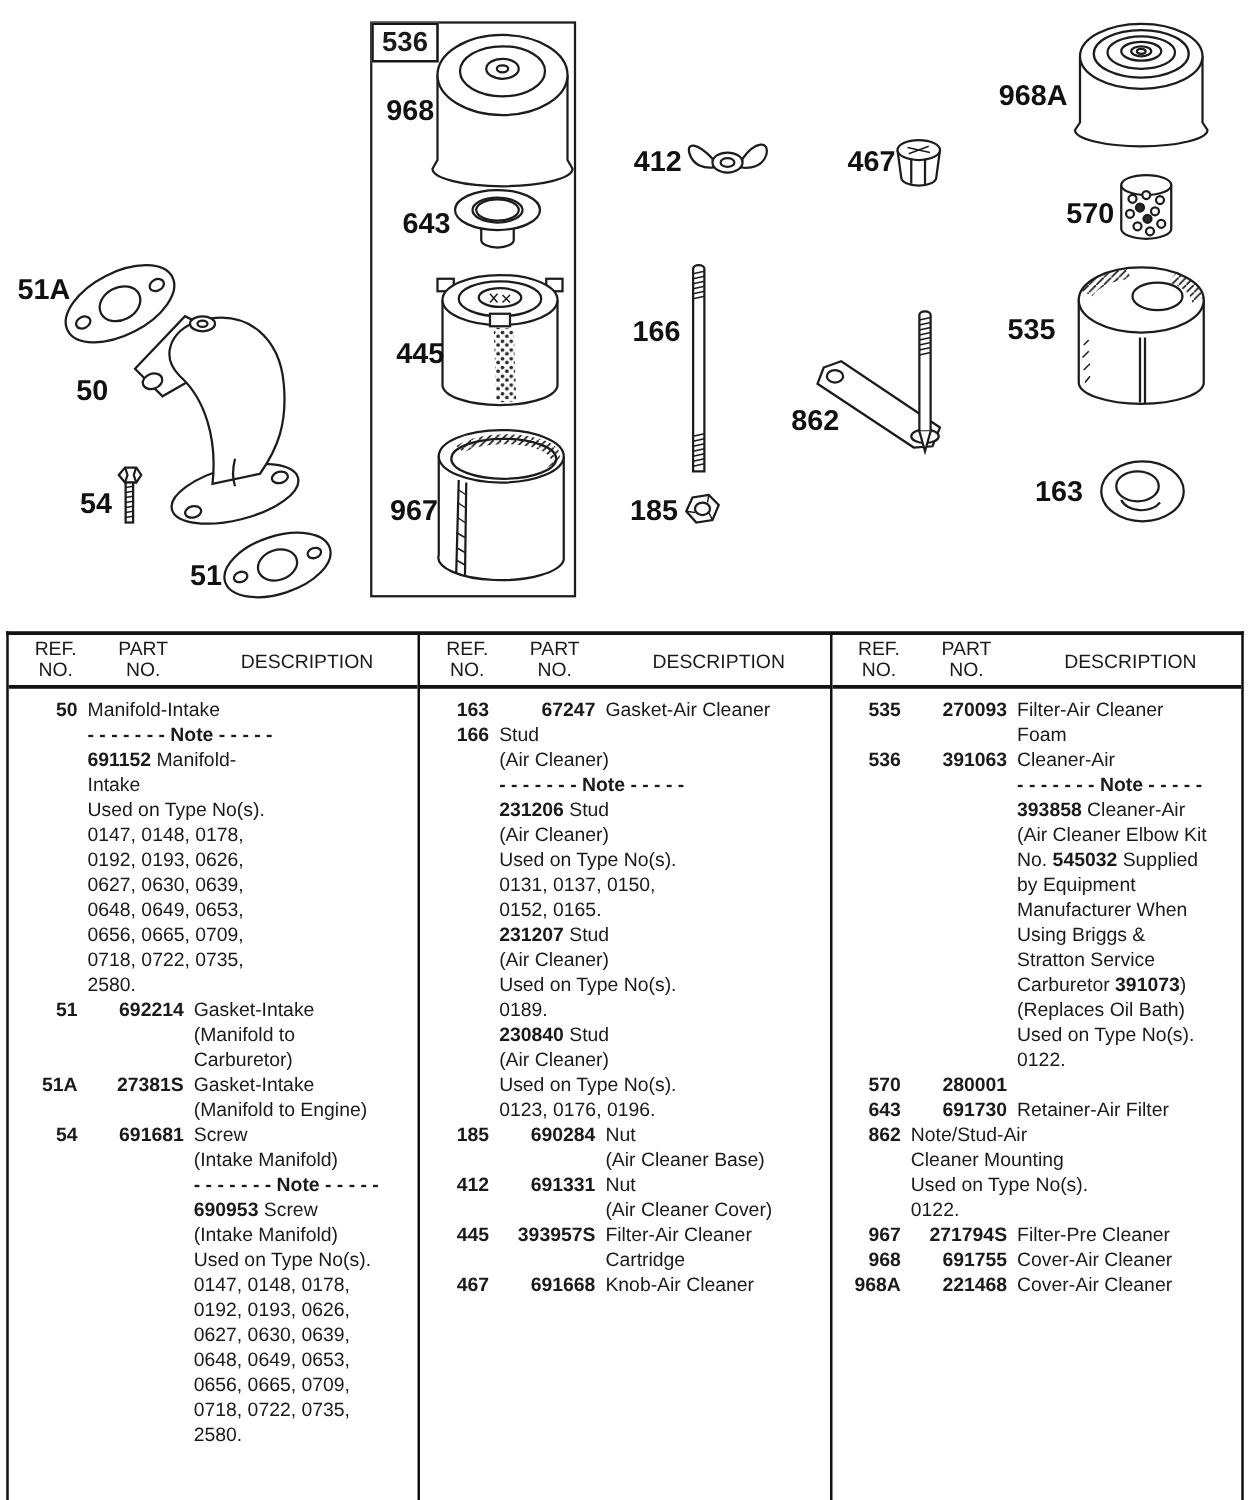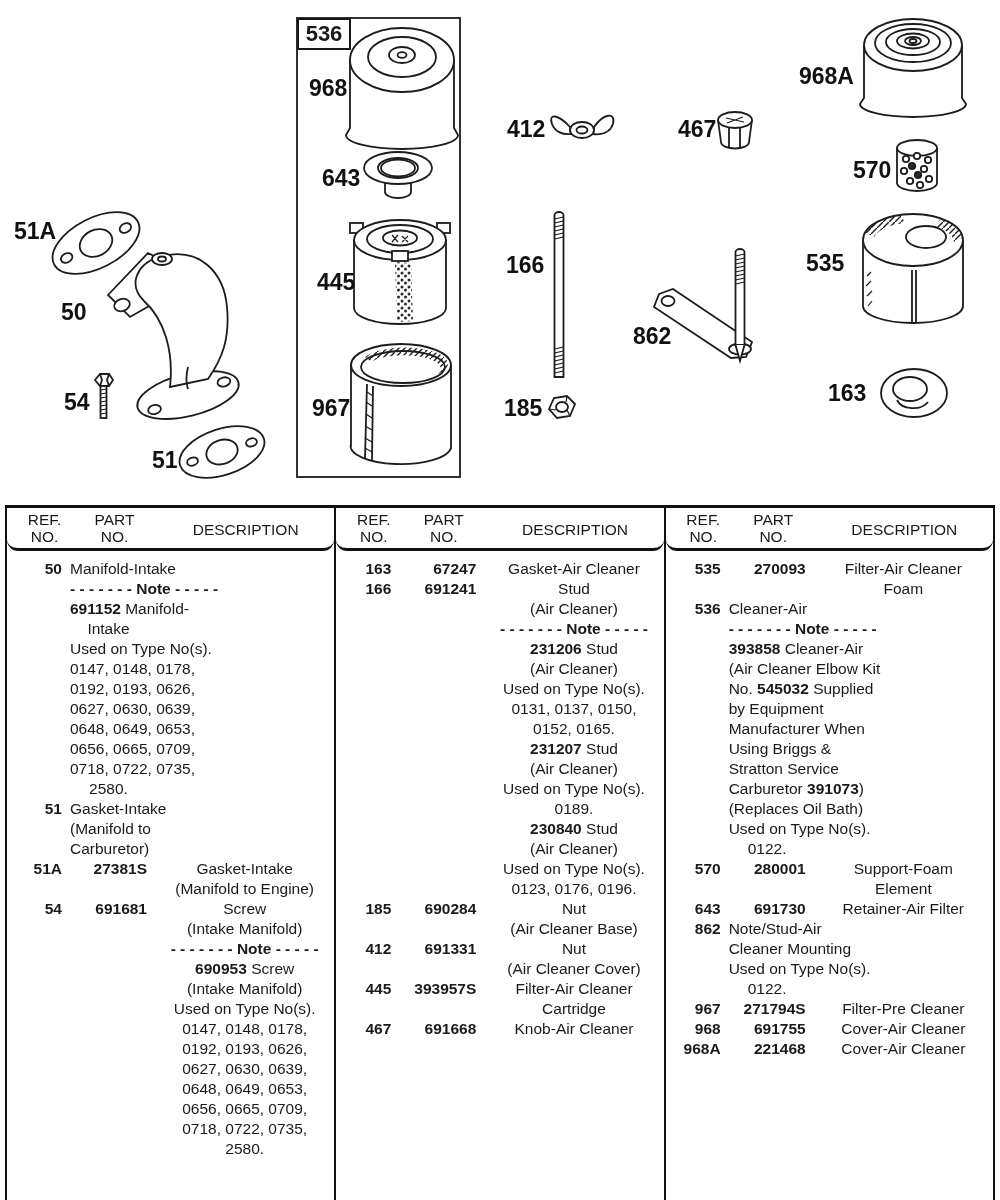--- a/index.html
+++ b/index.html
@@ -11,28 +11,28 @@
   .plabel{position:absolute;font-weight:bold;font-size:23px;line-height:1;color:#111;white-space:nowrap;}
   .tab536{position:absolute;left:297px;top:18px;width:50px;height:28px;border:2px solid #161616;
           background:#fff;font-weight:bold;font-size:22px;display:flex;align-items:center;justify-content:center;}
   
   .ptable{position:absolute;left:5px;top:505px;width:990px;height:695px;box-sizing:border-box;
           border-top:3px solid #111;border-left:2px solid #111;border-right:2px solid #111;
           display:flex;align-items:stretch;background:#fff;}
   .tcol{flex:1 1 0;min-width:0;}
   .tcol + .tcol{border-left:2px solid #111;}
   .thead{height:37px;border-bottom:3px solid #111;display:grid;grid-template-columns:55px 85px 1fr;
-         padding-left:10px;font-size:15.5px;line-height:17px;padding-top:3px;box-sizing:content-box;border-radius:11px;}
+         padding-left:10px;font-size:15.5px;line-height:17px;padding-top:3px;box-sizing:content-box;}
   .th{display:flex;flex-direction:column;align-items:center;}
   .th-desc{justify-content:center;}
   .tbody{padding-top:8px;}
   .trow{display:grid;grid-template-columns:45px 85px 1fr;padding-left:10px;
         font-size:15.5px;line-height:20px;}
   .tc-ref,.tc-part{font-weight:bold;text-align:right;white-space:nowrap;}
-  .tc-desc{padding-left:8px;text-align:center;}
+  .tc-desc{padding-left:8px;}
   .dline{white-space:nowrap;}
 </style>
 </head>
 <body>
 
 <div class="page">
 
   <div class="diagram">
     <svg class="art" width="1000" height="505" viewBox="0 0 1000 505" stroke="#1c1c1c" stroke-width="1.8" fill="none">
       <defs>
@@ -245,20 +245,21 @@
               <div class="dline">0192, 0193, 0626,</div>
               <div class="dline">0627, 0630, 0639,</div>
               <div class="dline">0648, 0649, 0653,</div>
               <div class="dline">0656, 0665, 0709,</div>
               <div class="dline">0718, 0722, 0735,</div>
               <div class="dline">2580.</div>
             </div>
           </div>
           <div class="trow">
             <div class="tc-ref">51</div>
+            <div class="tc-part">692214</div>
             <div class="tc-desc">
               <div class="dline">Gasket-Intake</div>
               <div class="dline">(Manifold to</div>
               <div class="dline">Carburetor)</div>
             </div>
           </div>
           <div class="trow">
             <div class="tc-ref">51A</div>
             <div class="tc-part">27381S</div>
             <div class="tc-desc">
@@ -304,21 +305,20 @@
         <div class="tbody">
           <div class="trow">
             <div class="tc-ref">163</div>
             <div class="tc-part">67247</div>
             <div class="tc-desc">
               <div class="dline">Gasket-Air Cleaner</div>
             </div>
           </div>
           <div class="trow">
             <div class="tc-ref">166</div>
-            <div class="tc-part">691241</div>
             <div class="tc-desc">
               <div class="dline">Stud</div>
               <div class="dline">(Air Cleaner)</div>
               <div class="dline"><b>- - - - - - - Note - - - - -</b></div>
               <div class="dline"><b>231206</b> Stud</div>
               <div class="dline">(Air Cleaner)</div>
               <div class="dline">Used on Type No(s).</div>
               <div class="dline">0131, 0137, 0150,</div>
               <div class="dline">0152, 0165.</div>
               <div class="dline"><b>231207</b> Stud</div>
@@ -382,43 +382,40 @@
           <div class="trow">
             <div class="tc-ref">535</div>
             <div class="tc-part">270093</div>
             <div class="tc-desc">
               <div class="dline">Filter-Air Cleaner</div>
               <div class="dline">Foam</div>
             </div>
           </div>
           <div class="trow">
             <div class="tc-ref">536</div>
+            <div class="tc-part">391063</div>
             <div class="tc-desc">
               <div class="dline">Cleaner-Air</div>
               <div class="dline"><b>- - - - - - - Note - - - - -</b></div>
               <div class="dline"><b>393858</b> Cleaner-Air</div>
               <div class="dline">(Air Cleaner Elbow Kit</div>
               <div class="dline">No. <b>545032</b> Supplied</div>
               <div class="dline">by Equipment</div>
               <div class="dline">Manufacturer When</div>
               <div class="dline">Using Briggs &amp;</div>
               <div class="dline">Stratton Service</div>
               <div class="dline">Carburetor <b>391073</b>)</div>
               <div class="dline">(Replaces Oil Bath)</div>
               <div class="dline">Used on Type No(s).</div>
               <div class="dline">0122.</div>
             </div>
           </div>
           <div class="trow">
             <div class="tc-ref">570</div>
             <div class="tc-part">280001</div>
-            <div class="tc-desc">
-              <div class="dline">Support-Foam</div>
-              <div class="dline">Element</div>
-            </div>
           </div>
           <div class="trow">
             <div class="tc-ref">643</div>
             <div class="tc-part">691730</div>
             <div class="tc-desc">
               <div class="dline">Retainer-Air Filter</div>
             </div>
           </div>
           <div class="trow">
             <div class="tc-ref">862</div>

